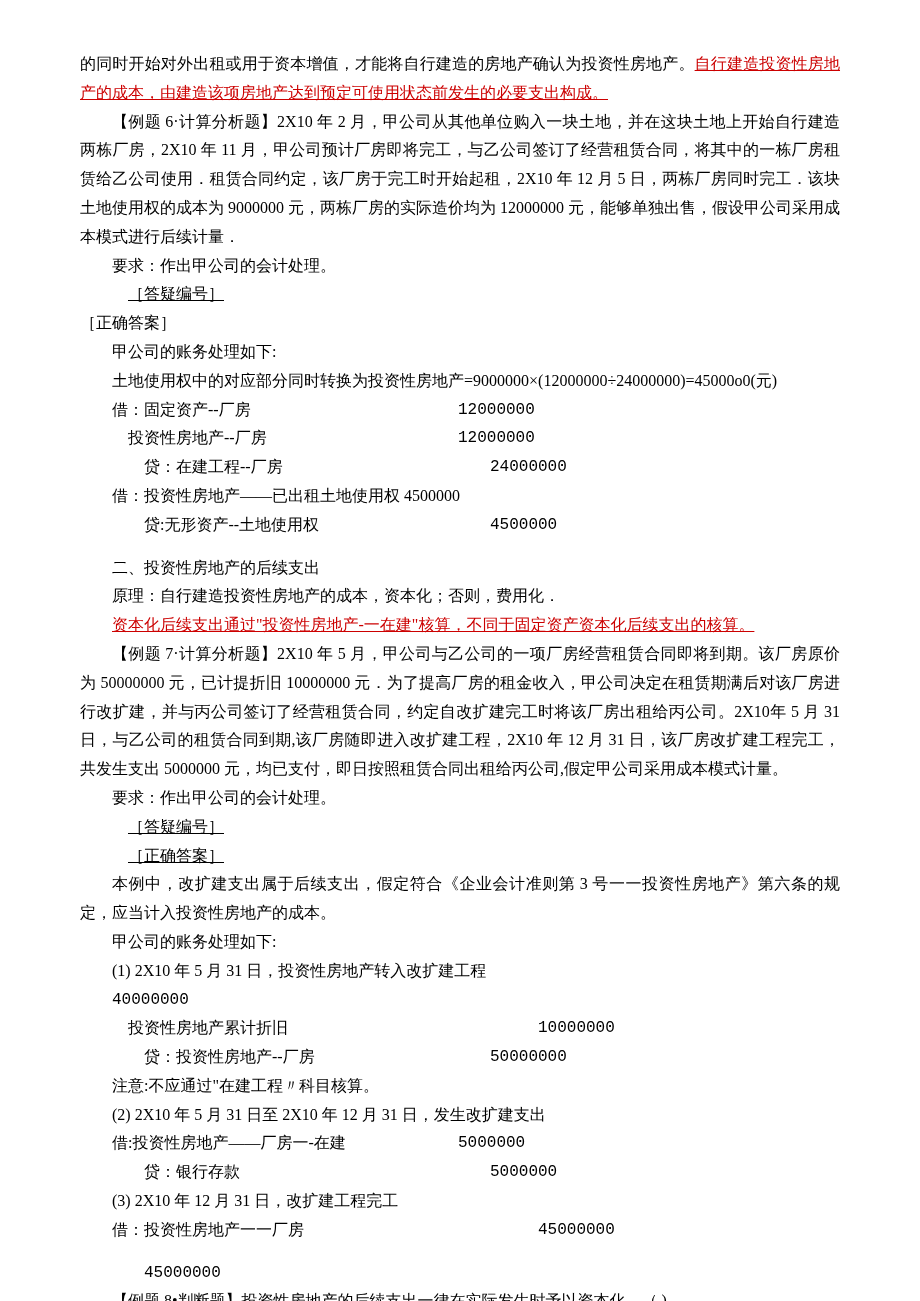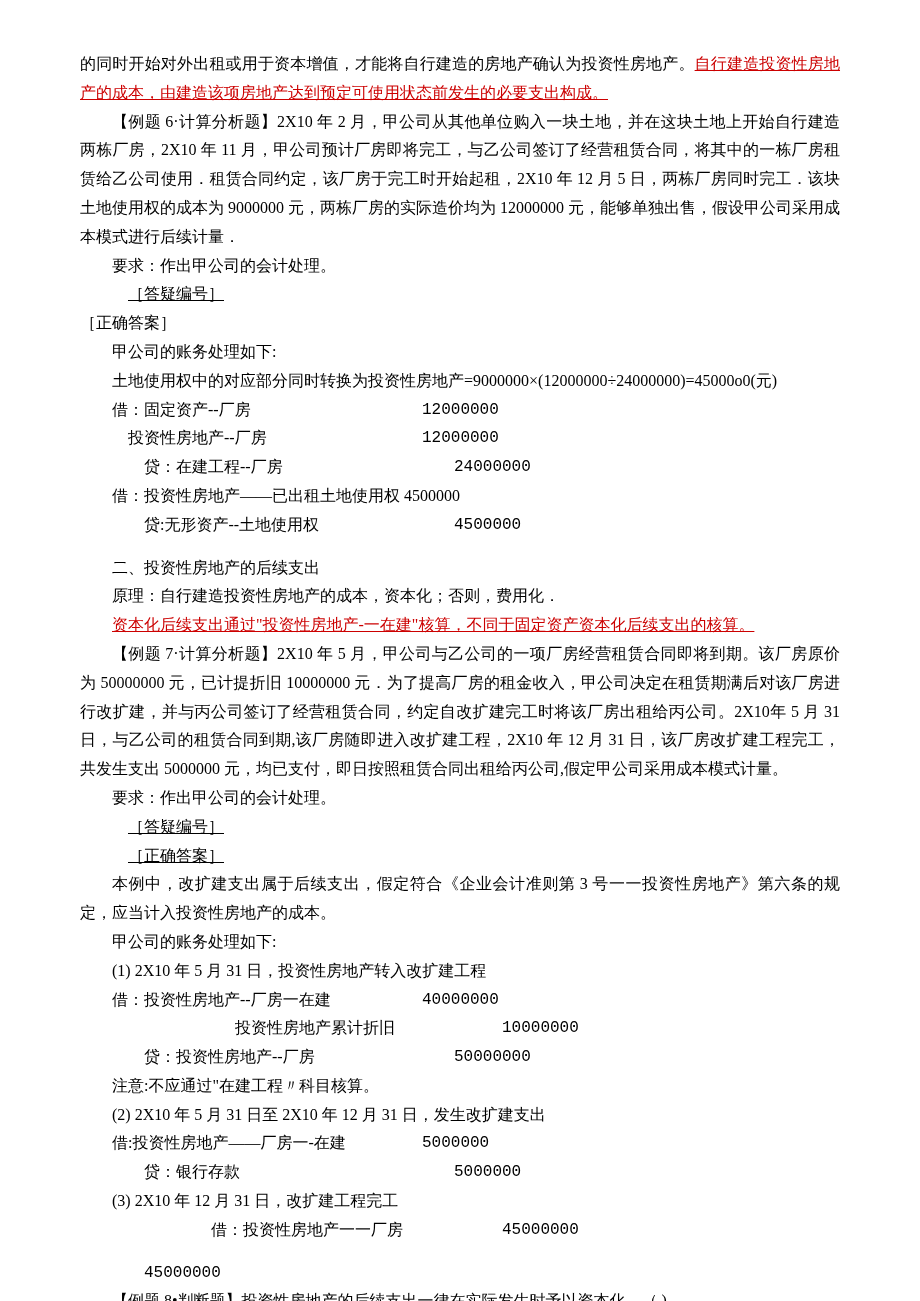--- a/index.html
+++ b/index.html
@@ -20,24 +20,25 @@
   .indent1 { text-indent: 2em; }
   .indent2 { text-indent: 3em; text-decoration: underline; }
   .red-underline {
     color: #c00;
     text-decoration: underline;
   }
   .bold { font-weight: normal; }
   .entry-row {
     display: flex;
     margin-left: 2em;
+    gap: 36px;
   }
   .entry-row.credit { margin-left: 4em; }
   .entry-label { min-width: 310px; white-space: pre; }
-  .entry-label-wide { min-width: 390px; white-space: pre; text-align: center; }
+  .entry-label-wide { min-width: 390px; white-space: pre; }
   .entry-amount { text-align: left; font-family: Liberation Mono, monospace; }
   .spacer { height: 14px; }
 </style>
 </head>
 <body>
 
 <p><span>的同时开始对外出租或用于资本增值，才能将自行建造的房地产确认为投资性房地产。</span><span class="red-underline">自行建造投资性房地产的成本，由建造该项房地产达到预定可使用状态前发生的必要支出构成。</span></p>
 
 <p class="indent1">【例题 6·计算分析题】2X10 年 2 月，甲公司从其他单位购入一块土地，并在这块土地上开始自行建造两栋厂房，2X10 年 11 月，甲公司预计厂房即将完工，与乙公司签订了经营租赁合同，将其中的一栋厂房租赁给乙公司使用．租赁合同约定，该厂房于完工时开始起租，2X10 年 12 月 5 日，两栋厂房同时完工．该块土地使用权的成本为 9000000 元，两栋厂房的实际造价均为 12000000 元，能够单独出售，假设甲公司采用成本模式进行后续计量．</p>
 <p class="indent1">要求：作出甲公司的会计处理。</p>
@@ -72,21 +73,20 @@
 
 <p class="indent1">【例题 7·计算分析题】2X10 年 5 月，甲公司与乙公司的一项厂房经营租赁合同即将到期。该厂房原价为 50000000 元，已计提折旧 10000000 元．为了提高厂房的租金收入，甲公司决定在租赁期满后对该厂房进行改扩建，并与丙公司签订了经营租赁合同，约定自改扩建完工时将该厂房出租给丙公司。2X10年 5 月 31 日，与乙公司的租赁合同到期,该厂房随即进入改扩建工程，2X10 年 12 月 31 日，该厂房改扩建工程完工，共发生支出 5000000 元，均已支付，即日按照租赁合同出租给丙公司,假定甲公司采用成本模式计量。</p>
 <p class="indent1">要求：作出甲公司的会计处理。</p>
 <p class="indent2">［答疑编号］</p>
 <p class="indent2">［正确答案］</p>
 <p class="indent1">本例中，改扩建支出属于后续支出，假定符合《企业会计准则第 3 号一一投资性房地产》第六条的规定，应当计入投资性房地产的成本。</p>
 <p class="indent1">甲公司的账务处理如下:</p>
 <p class="indent1">(1)  2X10 年 5 月 31 日，投资性房地产转入改扩建工程</p>
 
 <div class="entry-row">
-  <span class="entry-label">借：投资性房地产--厂房一在建</span>
   <span class="entry-amount">40000000</span>
 </div>
 <div class="entry-row">
   <span class="entry-label-wide">    投资性房地产累计折旧</span>
   <span class="entry-amount">10000000</span>
 </div>
 <div class="entry-row credit">
   <span class="entry-label">贷：投资性房地产--厂房</span>
   <span class="entry-amount">50000000</span>
 </div>

